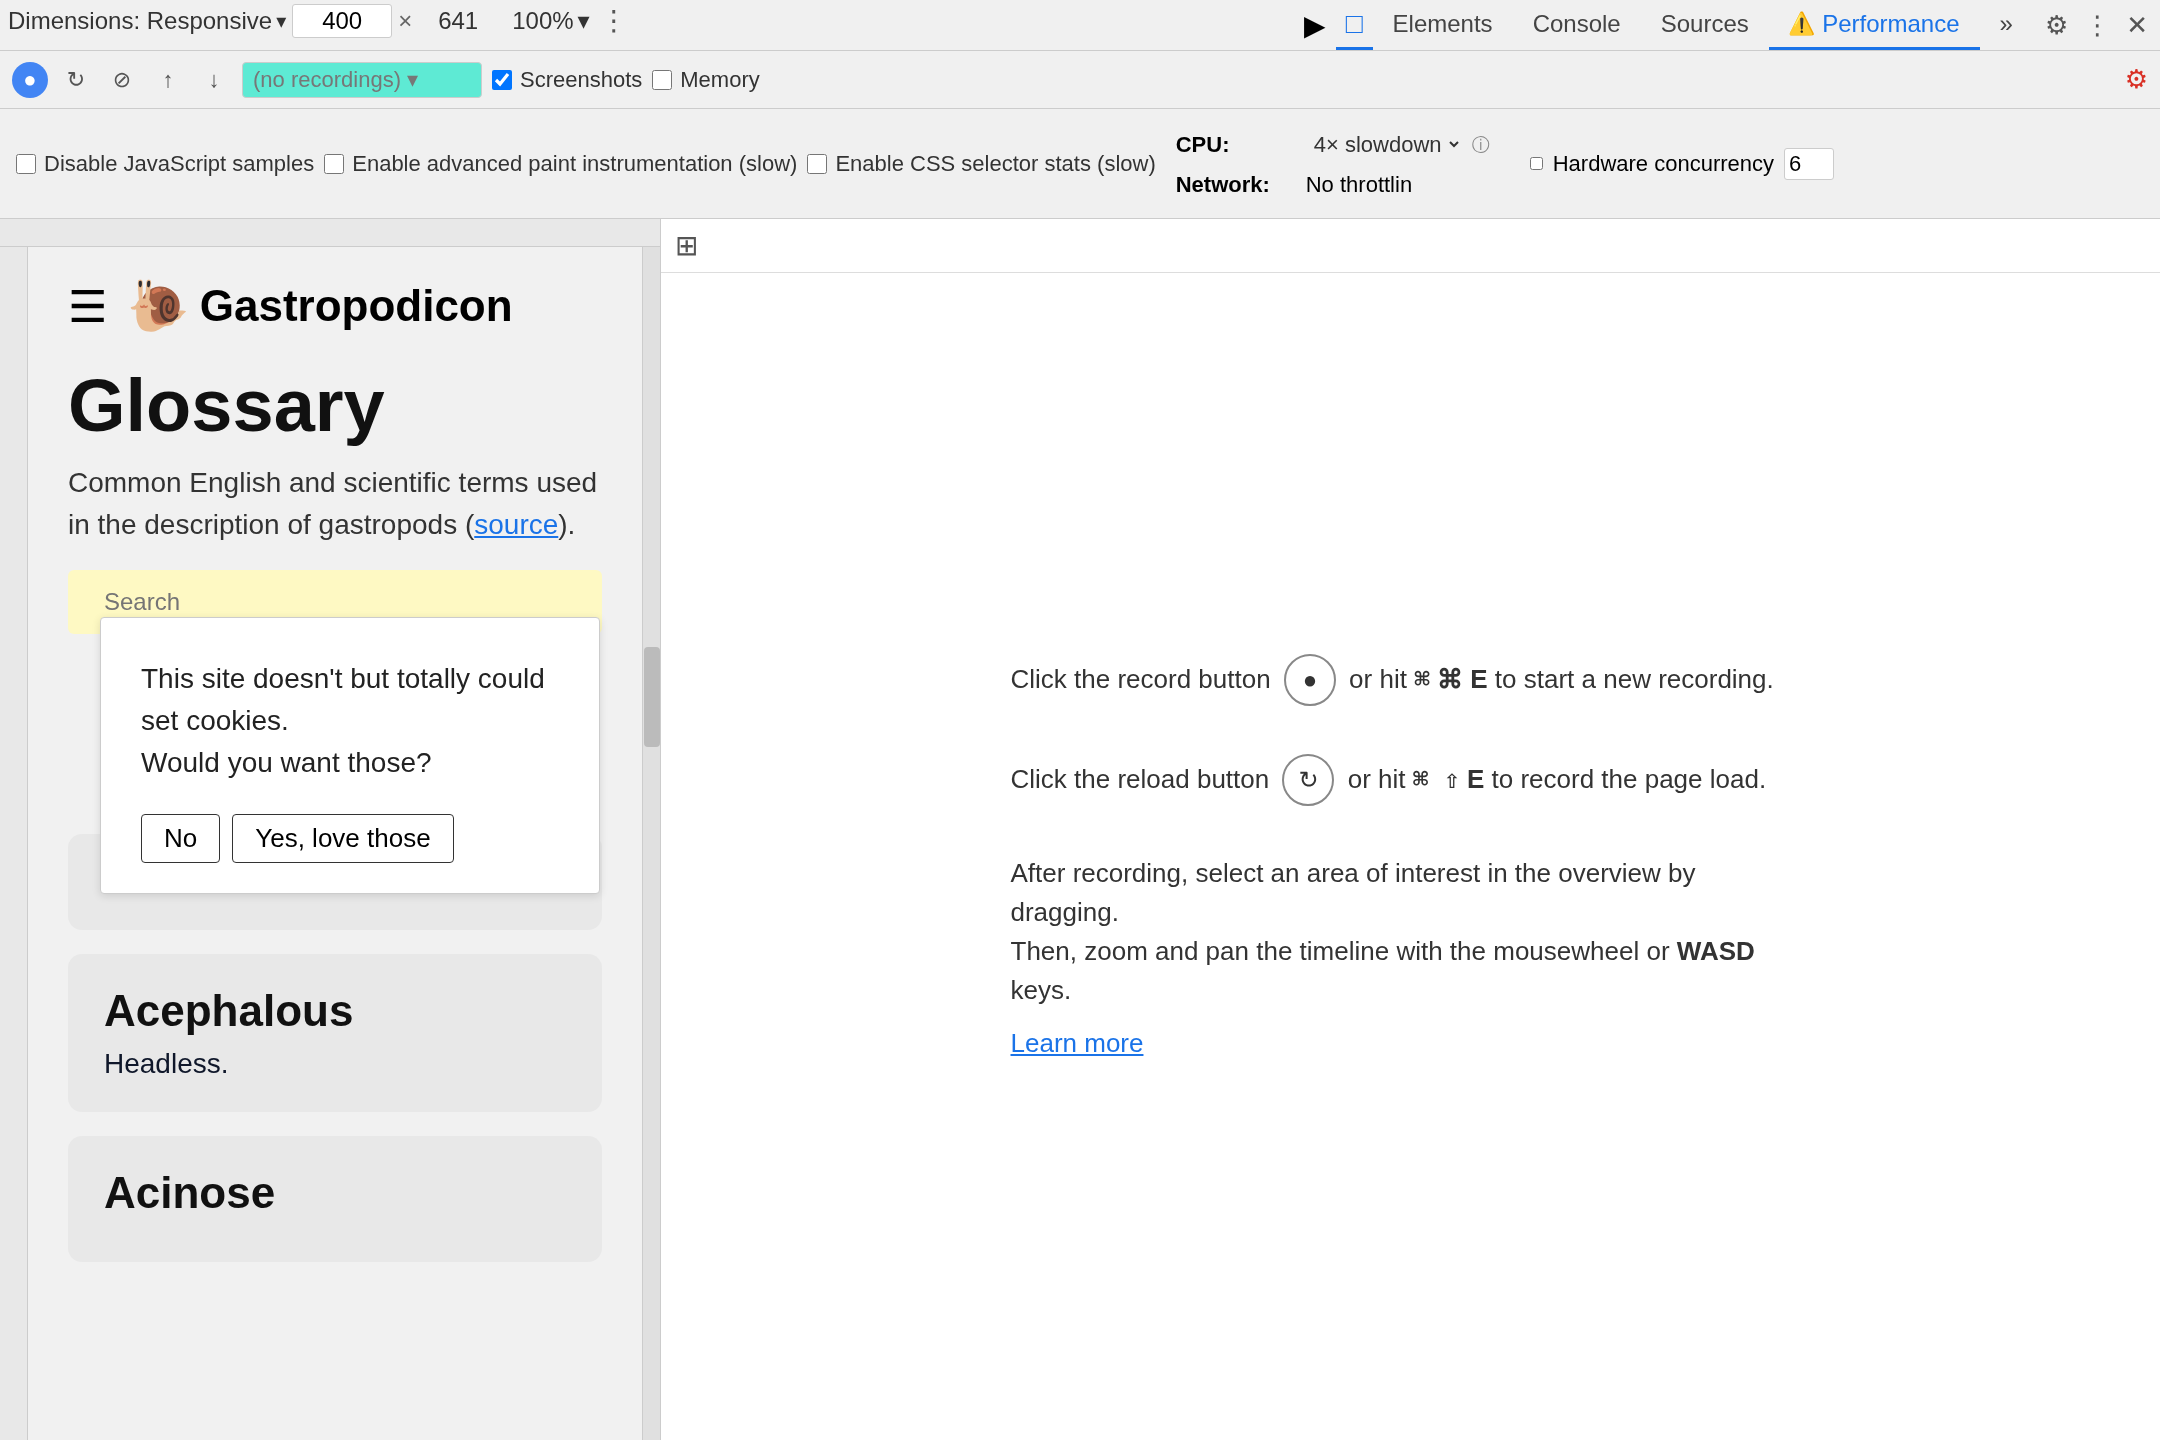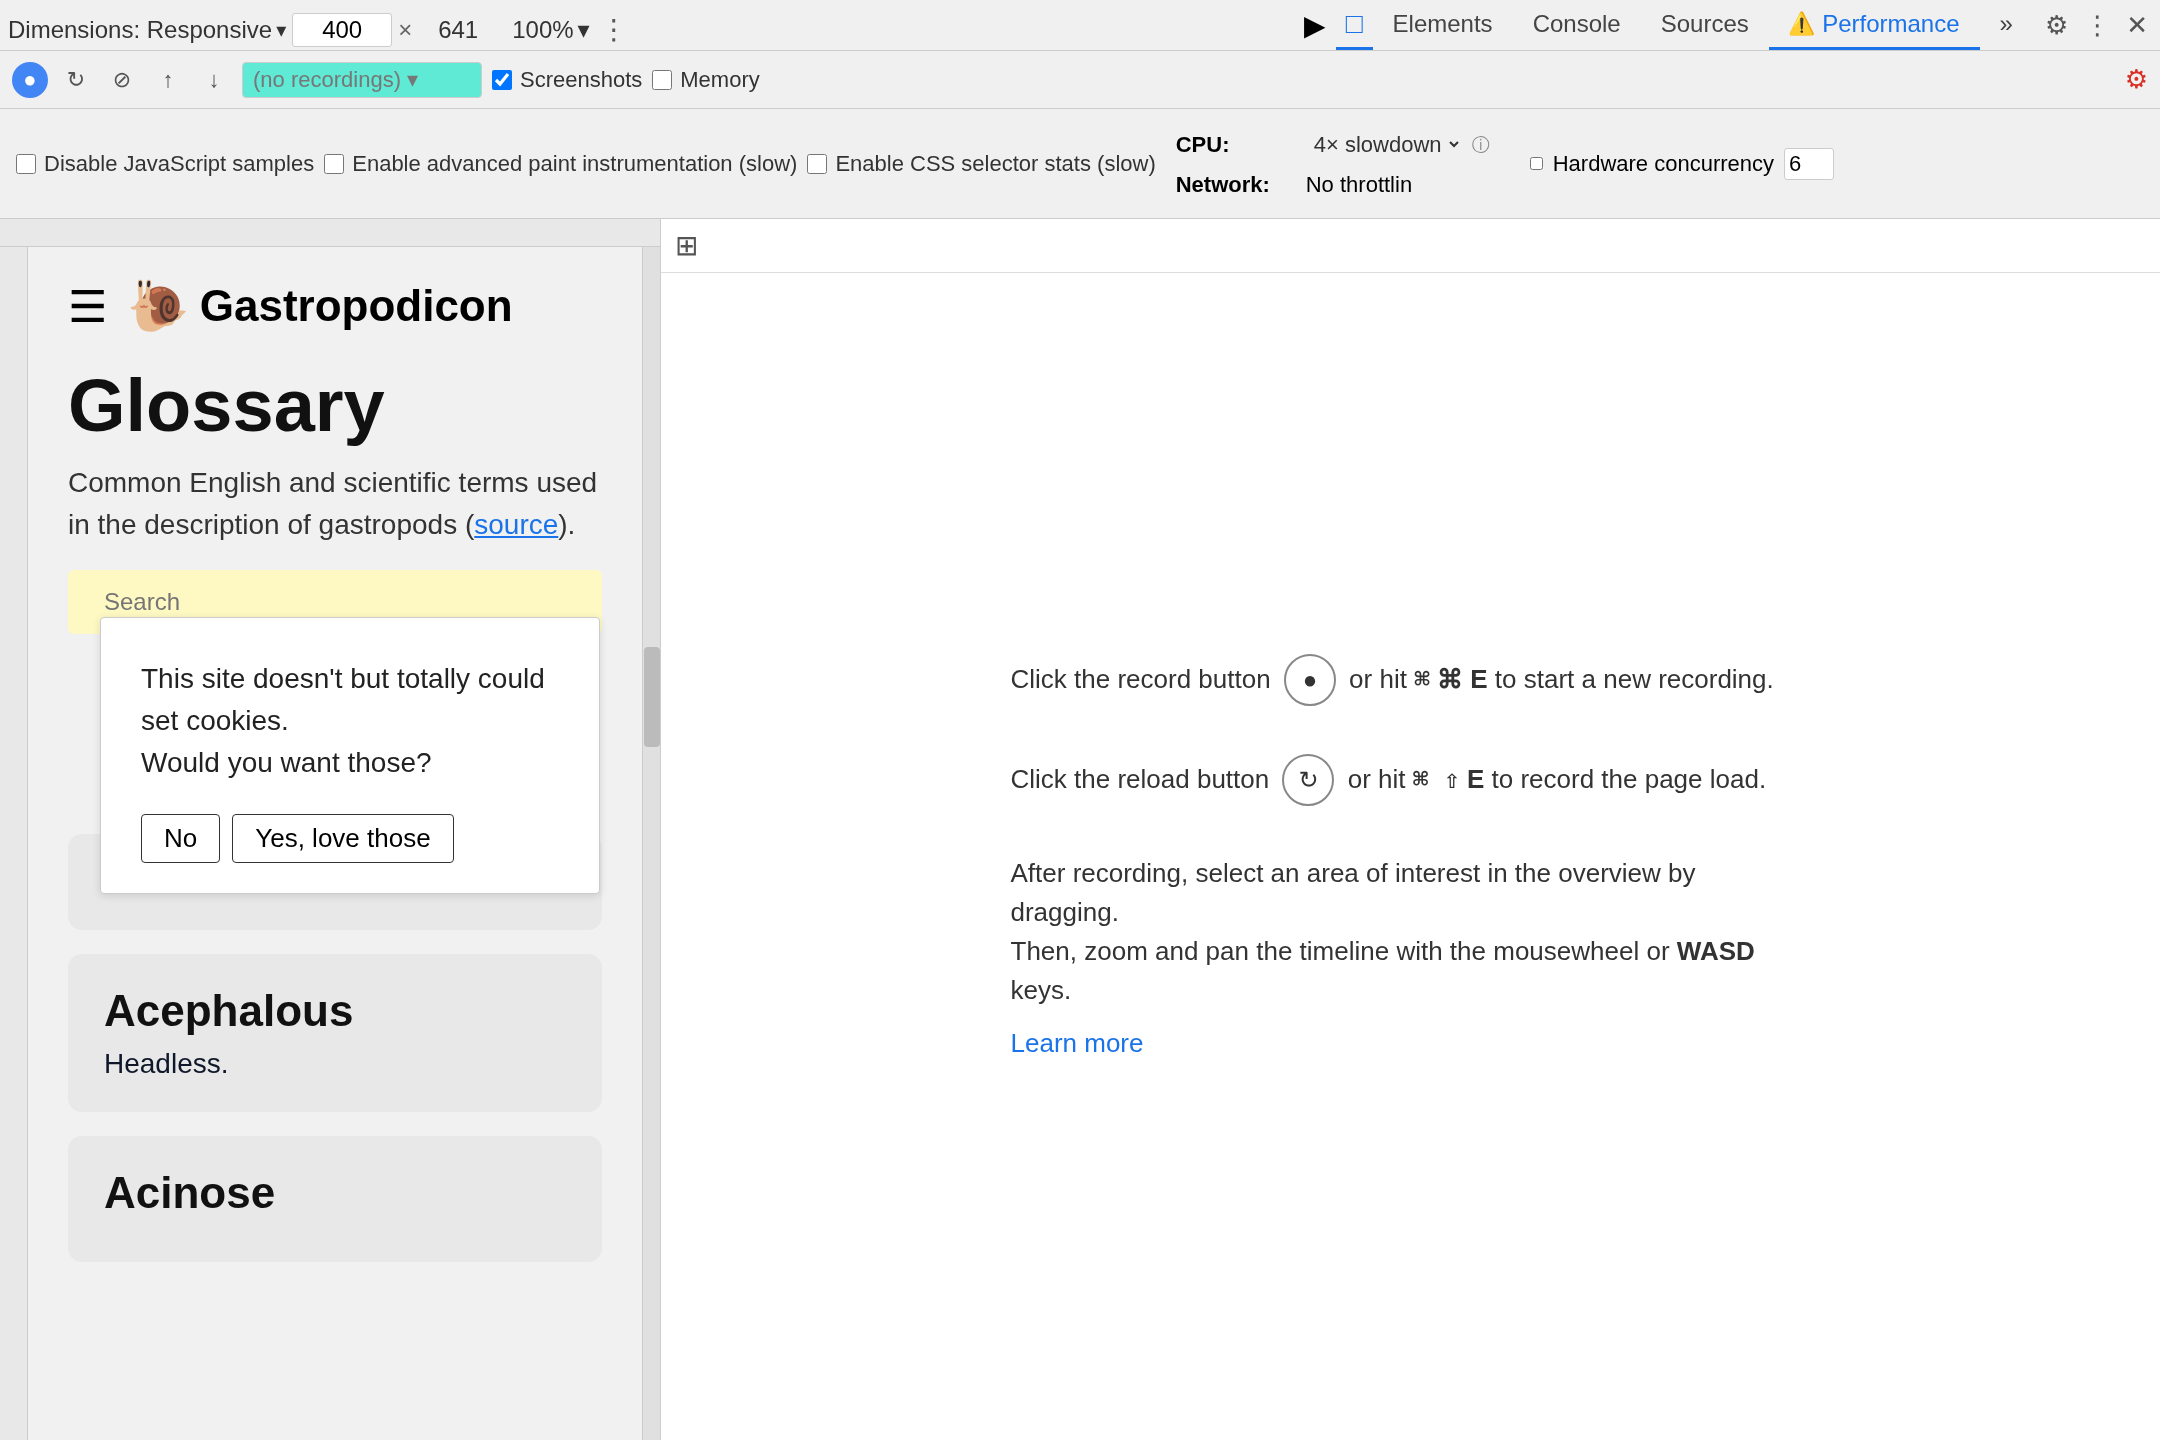--- a/index.html
+++ b/index.html
@@ -9,21 +9,21 @@
       display: flex;
       flex-direction: column;
       width: 2160px;
       height: 1440px;
       overflow: hidden;
     }
 
     
     .top-bar {
       display: flex;
-      align-items: flex-end;
+      align-items: flex-start;
       background: #f0f0f0;
       border-bottom: 1px solid #ccc;
       height: 51px;
       padding: 0 8px;
       gap: 8px;
       flex-shrink: 0;
     }
     .top-bar-left {
       display: flex;
       align-items: center;
@@ -486,20 +486,21 @@
 
     .after-recording {
       font-size: 26px;
       color: #333;
       margin-bottom: 18px;
       line-height: 1.5;
     }
 
     .learn-more-link {
       color: #1a73e8;
+      text-decoration: underline;
       font-size: 26px;
       cursor: pointer;
     }
   </style>
 </head>
 <body>
 
 <div class="top-bar">
   <div class="top-bar-left">
     <span class="dimensions-label">

